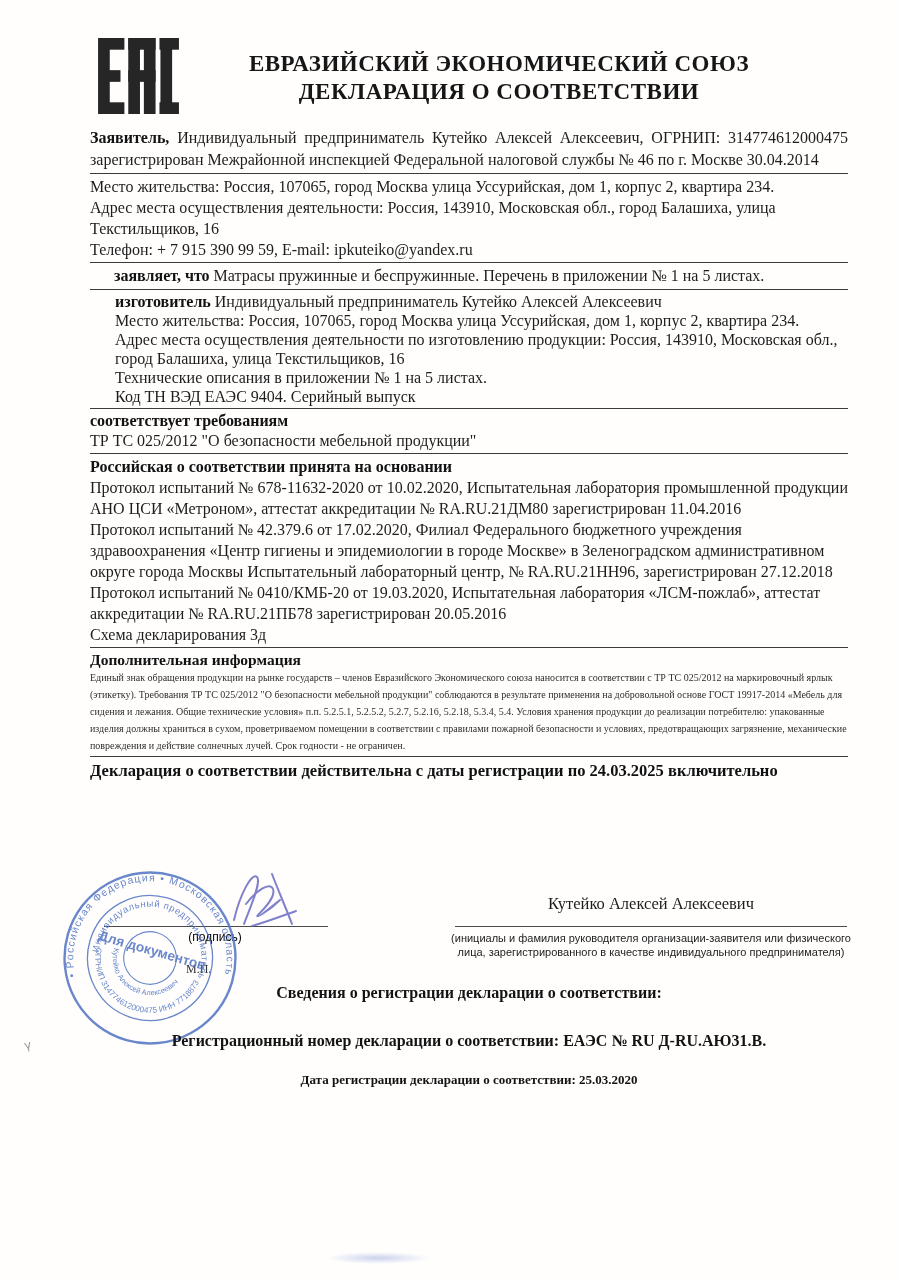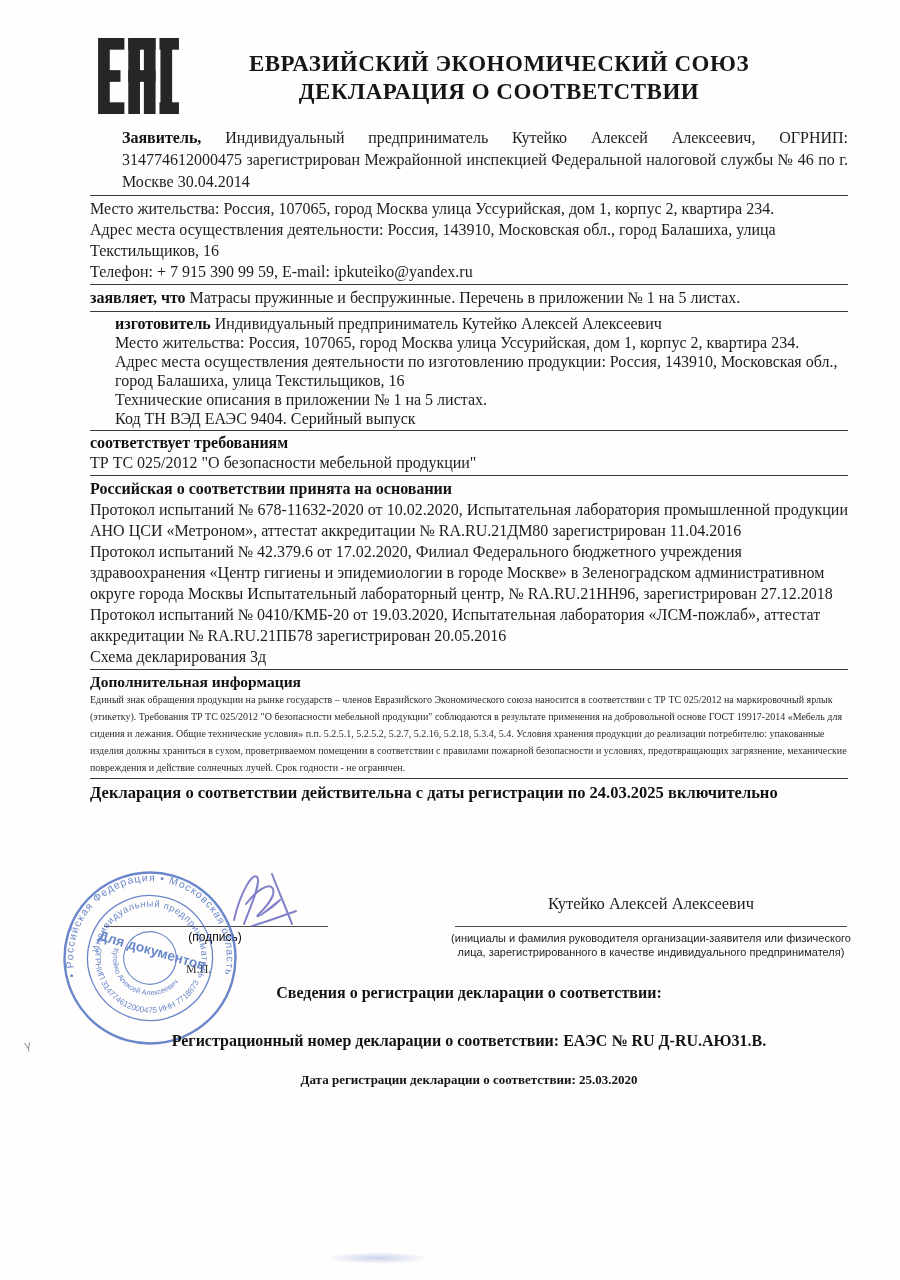--- a/index.html
+++ b/index.html
@@ -18,23 +18,23 @@
   .eac { flex:0 0 auto; margin-left:8px; }
   .titles { flex:1 1 auto; text-align:center; padding-top:12px; padding-right:30px; }
   .titles .t1, .titles .t2 {
     font-weight:bold; font-size:23px; line-height:28px; color:#161616;
     letter-spacing:.5px; white-space:nowrap;
   }
 
   
   p.b { font-size:16px; color:#1d1d1d; }
   .just { text-align:justify; }
-  .applicant { margin-top:13px; line-height:22px;margin-left:32px; }
+  .applicant { margin-top:13px; line-height:22px; }
   .residence p { line-height:21px; }
-  .declares { line-height:22px; }
+  .declares { line-height:22px;margin-left:24px; }
   .manufacturer p { line-height:19px;margin-left:25px; }
   .compliance p { line-height:20px; }
   .basis p { line-height:21px; }
   b.lbl { font-weight:bold; color:#121212; }
 
   .rule { border-top:1.6px solid #3b3b3b; margin:2px 0 2px 0; }
 
   .addinfo-h { font-weight:bold; font-size:15.5px; line-height:19px; color:#121212; }
   .addinfo { font-size:10px; line-height:17px; color:#2d2d2d; }
 

